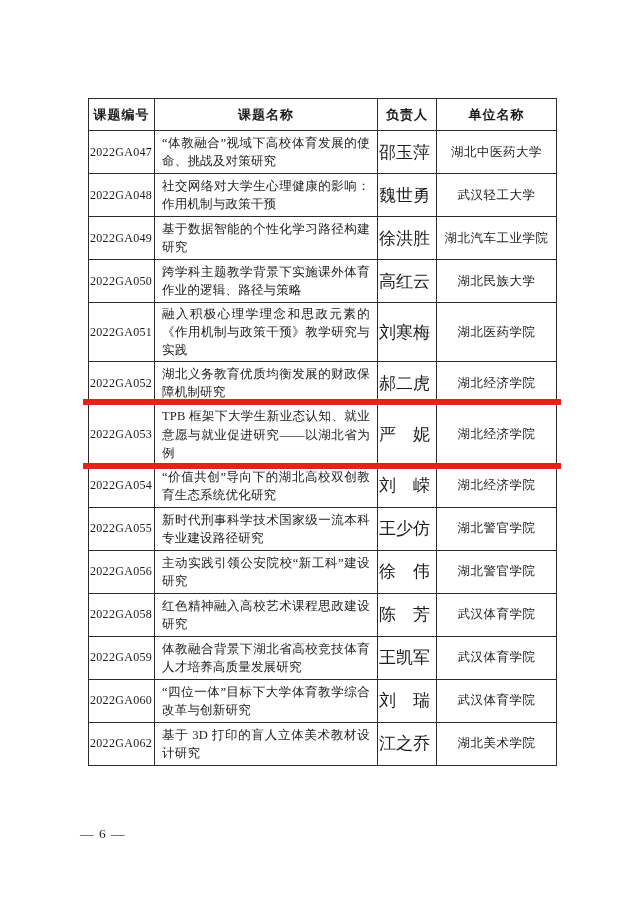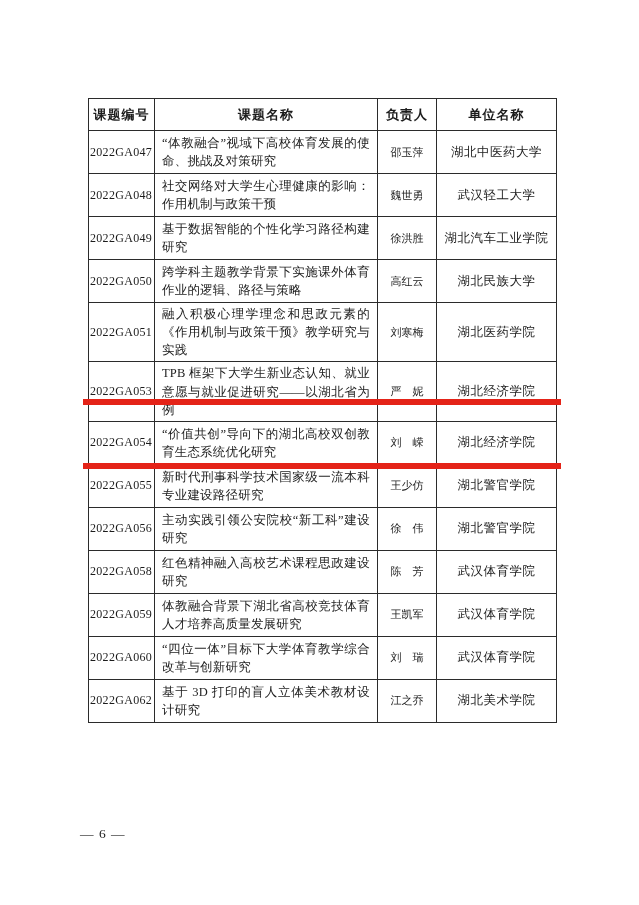--- a/index.html
+++ b/index.html
@@ -45,22 +45,22 @@
   }
   td.c-title {
     text-align: justify;
     font-size: 12.5px;
     line-height: 1.45;
     padding: 2px 7px;
     letter-spacing: 0.2px;
     font-family: Liberation Serif, serif;
   }
   td.c-leader {
-    text-align: center;
-    font-size: 11px;
+    text-align: left;
+    font-size: 17px;
   }
   td.c-org {
     text-align: center;
     font-size: 12.5px;
     letter-spacing: 0.5px;
   }
   .hl-bar {
     position: absolute;
     left: 83px;
     width: 478px;
@@ -121,20 +121,26 @@
       <td class="c-title">跨学科主题教学背景下实施课外体育作业的逻辑、路径与策略</td>
       <td class="c-leader">高红云</td>
       <td class="c-org">湖北民族大学</td>
     </tr>
         <tr>
       <td class="c-id">2022GA051</td>
       <td class="c-title">融入积极心理学理念和思政元素的《作用机制与政策干预》教学研究与实践</td>
       <td class="c-leader">刘寒梅</td>
       <td class="c-org">湖北医药学院</td>
     </tr>
+        <tr>
+      <td class="c-id">2022GA052</td>
+      <td class="c-title">湖北义务教育优质均衡发展的财政保障机制研究</td>
+      <td class="c-leader">郝二虎</td>
+      <td class="c-org">湖北经济学院</td>
+    </tr>
         <tr class="hl-row">
       <td class="c-id">2022GA053</td>
       <td class="c-title">TPB 框架下大学生新业态认知、就业意愿与就业促进研究——以湖北省为例</td>
       <td class="c-leader">严　妮</td>
       <td class="c-org">湖北经济学院</td>
     </tr>
         <tr>
       <td class="c-id">2022GA054</td>
       <td class="c-title">“价值共创”导向下的湖北高校双创教育生态系统优化研究</td>
       <td class="c-leader">刘　嵘</td>

